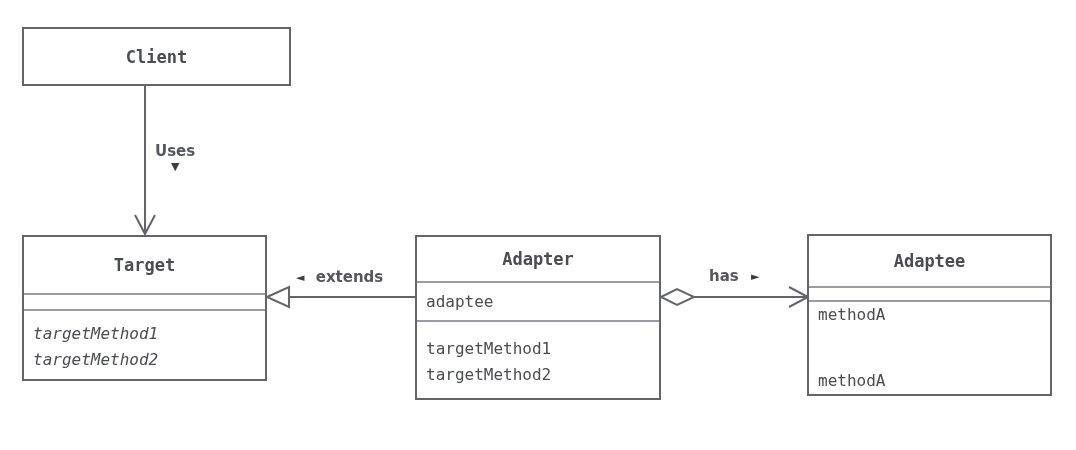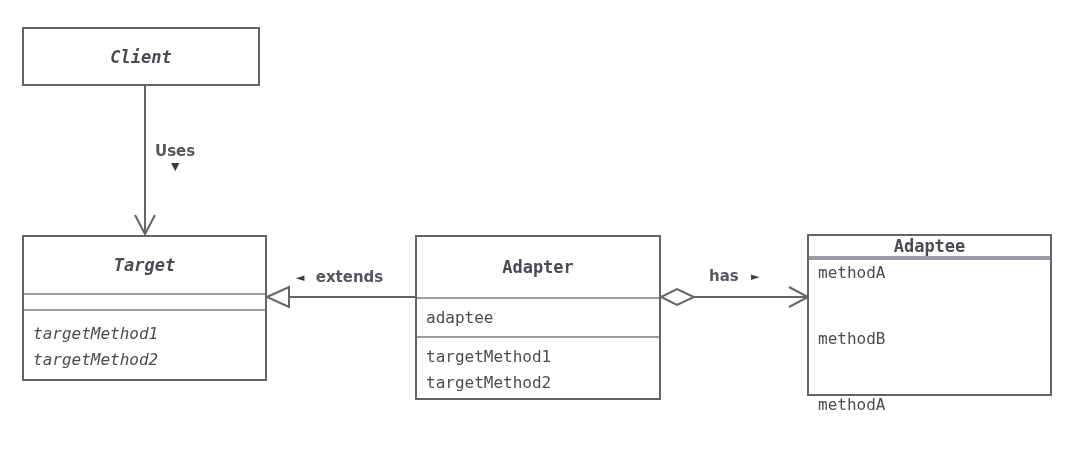--- a/index.html
+++ b/index.html
@@ -34,21 +34,20 @@
     display: flex;
     align-items: center;
     justify-content: center;
     font-size: 17px;
     font-weight: bold;
     color: #4a4c52;
     letter-spacing: 0px;
     white-space: nowrap;
   }
   .class-title.abstract {
-    font-style: italic;
   }
   .compartment {
     box-sizing: border-box;
     border-top: 2px solid #9a9ca3;
     padding: 0 9px;
     display: flex;
     flex-direction: column;
     justify-content: center;
   }
   .compartment.empty {
@@ -102,50 +101,49 @@
       <polygon points="267,297 289,287 289,307" fill="#ffffff" stroke="#63656b" stroke-width="2"></polygon>
     </g>
 
     <g>
       <line x1="694" y1="297" x2="807" y2="297" stroke="#63656b" stroke-width="2"></line>
       <polygon points="661,297 677,289 694,297 677,305" fill="#ffffff" stroke="#63656b" stroke-width="2"></polygon>
       <polyline points="789,287 808,297 789,307" fill="none" stroke="#63656b" stroke-width="2"></polyline>
     </g>
   </svg>
 
-  <div class="uml-class" style="left:22px; top:27px; width:238px; height:59px;font-style:italic;">
+  <div class="uml-class" style="left:22px; top:27px; width:269px; height:59px;">
     <div class="class-title" style="height:55px;">Client</div>
   </div>
 
   <div class="uml-class" style="left:22px; top:235px; width:245px; height:146px;">
     <div class="class-title abstract" style="height:56px;">Target</div>
     <div class="compartment empty" style="height:16px;"></div>
     <div class="compartment" style="flex:1 1 auto; padding-top:4px;">
       <div class="member italic">targetMethod1</div>
       <div class="member italic">targetMethod2</div>
     </div>
   </div>
 
   <div class="uml-class" style="left:415px; top:235px; width:246px; height:165px;">
-    <div class="class-title" style="height:60px;">Adapter</div>
+    <div class="class-title" style="height:44px;">Adapter</div>
     <div class="compartment" style="height:39px;">
       <div class="member">adaptee</div>
     </div>
     <div class="compartment" style="flex:1 1 auto; padding-top:4px;">
       <div class="member">targetMethod1</div>
       <div class="member">targetMethod2</div>
     </div>
   </div>
 
   <div class="uml-class" style="left:807px; top:234px; width:245px; height:162px;">
     <div class="class-title" style="height:57px;">Adaptee</div>
     <div class="compartment empty" style="height:16px;"></div>
     <div class="compartment" style="flex:1 1 auto; padding-top:0;gap:40px;">
       <div class="member">methodA</div>
-      <div class="member">methodB</div>
       <div class="member">methodA</div>
     </div>
   </div>
 
   <div class="edge-label" style="left:155px; top:142px; text-align:center;">
     <span>Uses</span>
     <div class="marker" style="text-align:center; line-height:14px;">▼</div>
   </div>
 
   <div class="edge-label" style="left:296px; top:268px;">

